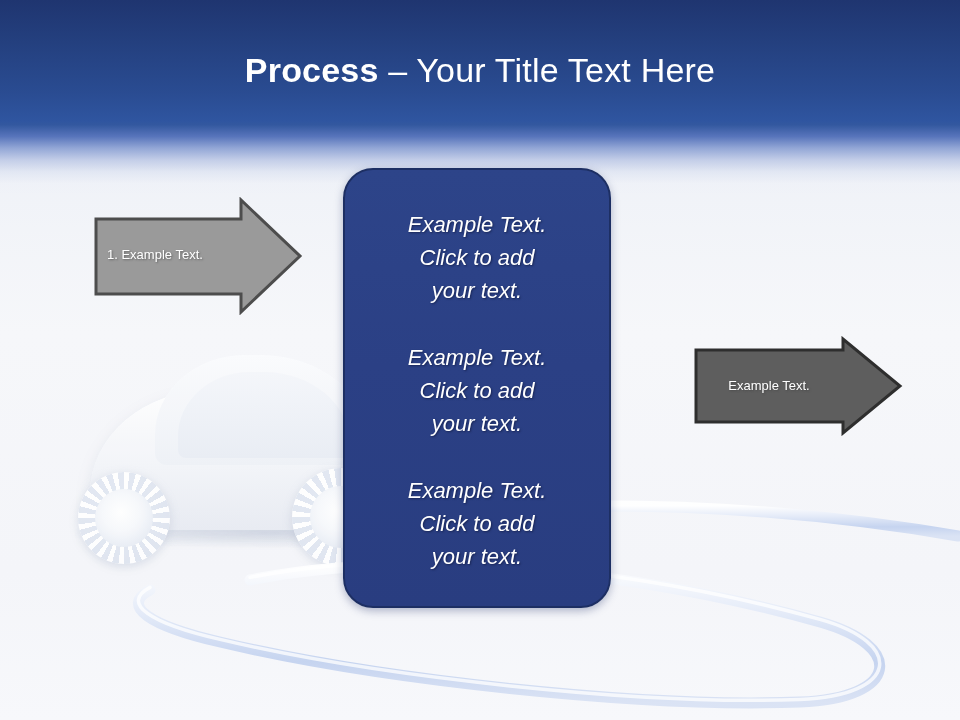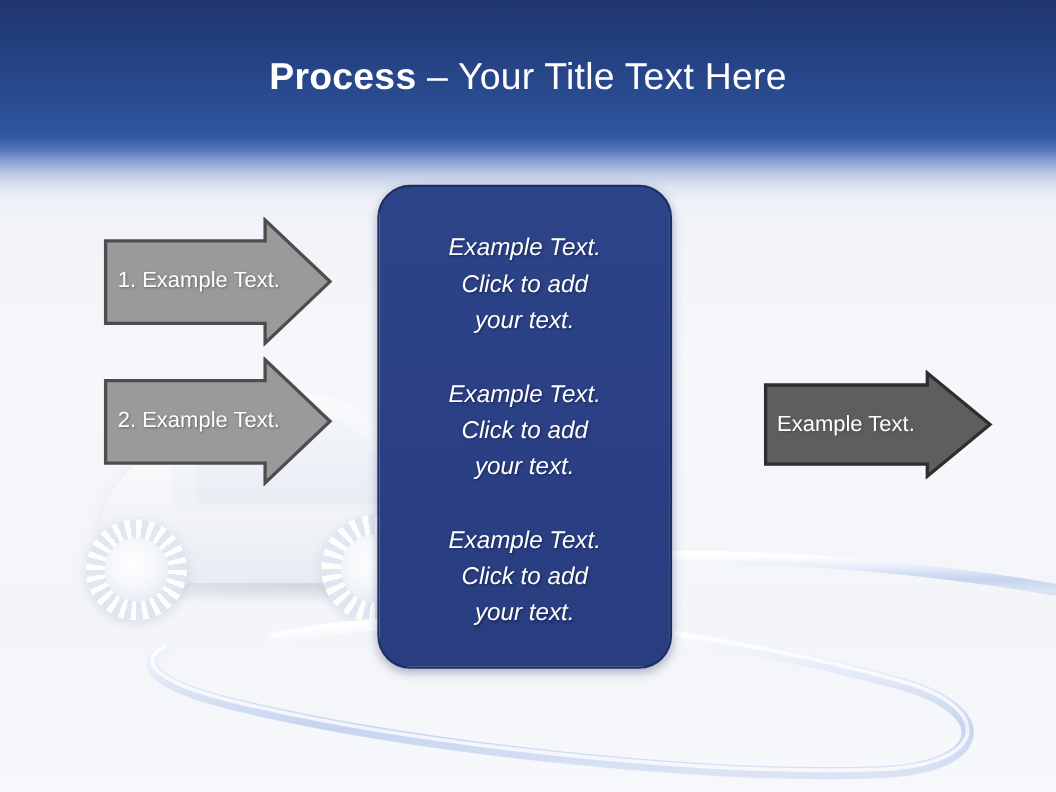--- a/index.html
+++ b/index.html
@@ -157,21 +157,21 @@
   }
 
   
   .arrow {
     position: absolute;
   }
   .arrow svg { display: block; }
   .arrow-label {
     position: absolute;
     color: #ffffff;
-    font-size: 20px;
+    font-size: 13px;
     line-height: 20px;
     white-space: nowrap;
     text-shadow: 1px 1px 2px rgba(60,60,60,0.55);
   }
 
   
   .arrow-left { width: 210px; height: 118px; }
   .arrow-left .arrow-label { left: 14px; top: 48px; }
 
   
@@ -257,26 +257,20 @@
   <div class="banner"></div>
   <div class="slide-title"><span class="t-strong">Process</span><span class="t-rest"> – Your Title Text Here</span></div>
 
   <div class="arrow arrow-left" style="left:93px; top:197px;">
     <svg width="210" height="118" viewBox="0 0 210 118">
       <path d="M 3 22 L 148 22 L 148 3 L 207 59 L 148 115 L 148 97 L 3 97 Z" fill="#9a9a9a" stroke="#4d4d4d" stroke-width="3" stroke-linejoin="miter"></path>
     </svg>
     <span class="arrow-label">1. Example Text.</span>
   </div>
 
-  <div class="arrow arrow-left" style="left:93px; top:324px;">
-    <svg width="210" height="118" viewBox="0 0 210 118">
-      <path d="M 3 22 L 148 22 L 148 3 L 207 59 L 148 115 L 148 97 L 3 97 Z" fill="#9a9a9a" stroke="#4d4d4d" stroke-width="3" stroke-linejoin="miter"></path>
-    </svg>
-    <span class="arrow-label">2. Example Text.</span>
-  </div>
 
 
   <div class="blue-box">
     <div class="blue-para">Example Text.
 Click  to add
 your text.</div>
     <div class="blue-para">Example Text.
 Click  to add
 your text.</div>
     <div class="blue-para">Example Text.

